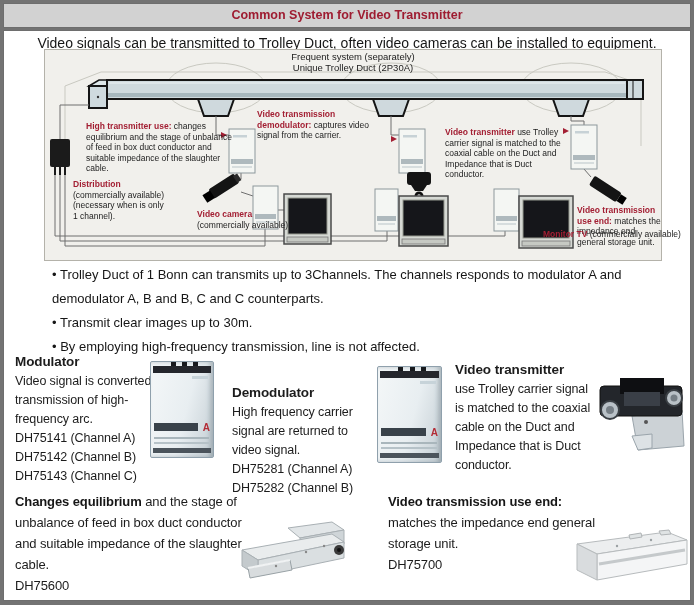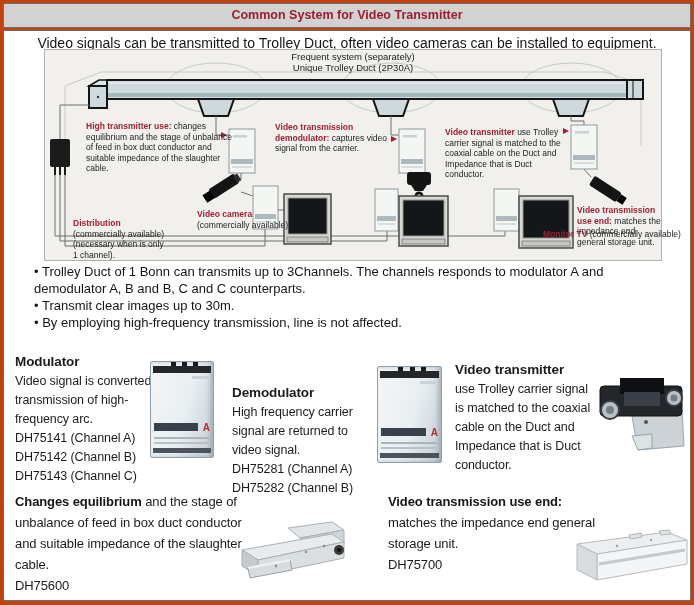--- a/index.html
+++ b/index.html
@@ -1,18 +1,18 @@
 <!DOCTYPE html>
 <html><head>
 <meta charset="utf-8">
 <style>
   html,body{margin:0;padding:0;}
   #page{
     position:relative;width:694px;height:605px;
-    background:#c2410c;
+    background:#737373;
     font-family:"Liberation Sans",sans-serif;
     color:#1c1c1c;overflow:hidden;
   }
   .abs{position:absolute;}
   #header-bar{
     left:3px;top:3px;width:688px;height:25px;
     background:#d2d2d2;border:1px solid #6e6e6e;box-sizing:border-box;
     text-align:center;font-weight:bold;font-size:12.5px;line-height:22px;
     color:#9e1c31;
   }
@@ -34,22 +34,22 @@
     left:0;top:1px;width:616px;text-align:center;
     font-size:9.5px;line-height:11px;color:#222;border-radius:8px;
   }
   .dlabel{
     position:absolute;font-size:8.5px;line-height:10.5px;color:#1c1c1c;
   }
   .dlabel b{color:#a31f33;}
   .nowrap{white-space:nowrap;}
   
   #bullet-list{
-    left:34px;top:263px;width:580px;
-    font-size:13px;line-height:17px;color:#161616;
+    left:52px;top:263px;width:580px;
+    font-size:13px;line-height:24px;color:#161616;
   }
   
   .prod-block{position:absolute;font-size:12.5px;line-height:19px;letter-spacing:-0.1px;}
   .prod-title{font-weight:bold;font-size:13.5px;}
   .model-line{display:block;}
   .big-text{font-size:13px;line-height:21px;letter-spacing:-0.1px;}
   .big-text b{color:#161616;}
   
   .mod-photo{
     position:absolute;border:1px solid #8fa0ac;border-radius:2px;
@@ -209,28 +209,28 @@
     </svg>
 
     <div id="system-label" class="abs">
       <div>Frequent system (separately)</div>
       <div>Unique Trolley Duct (2P30A)</div>
     </div>
 
     <div class="dlabel" style="left:41px;top:71px;width:152px;">
       <b>High transmitter use: </b><span>changes equilibrium and the stage of unbalance of feed in box duct conductor and suitable impedance of the slaughter cable.</span>
     </div>
-    <div class="dlabel" style="left:212px;top:72px;width:115px;margin-left:18px;">
+    <div class="dlabel" style="left:212px;top:59px;width:115px;">
       <b>Video transmission demodulator: </b><span>captures video signal from the carrier.</span>
     </div>
     <div class="dlabel" style="left:400px;top:77px;width:128px;">
       <b>Video transmitter </b><span>use Trolley carrier signal is matched to the coaxial cable on the Duct and Impedance that is Duct conductor.</span>
     </div>
     <div class="dlabel" style="left:28px;top:129px;width:96px;">
-      <b style="display:block;margin-top:39px;">Distribution</b><span>(commercially available) (necessary when is only 1 channel).</span>
+      <b style="display:block;">Distribution</b><span>(commercially available) (necessary when is only 1 channel).</span>
     </div>
     <div class="dlabel" style="left:152px;top:145px;width:110px;margin-top:14px;">
       <b style="display:block;">Video camera</b><span>(commercially available)</span>
     </div>
     <div class="dlabel" style="left:532px;top:155px;width:86px;">
       <b>Video transmission use end: </b><span>matches the impedance end general storage unit.</span>
     </div>
     <div class="dlabel nowrap" style="left:478px;top:179px;padding-left:20px;">
       <b>Monitor TV </b><span>(commercially available)</span>
     </div>

